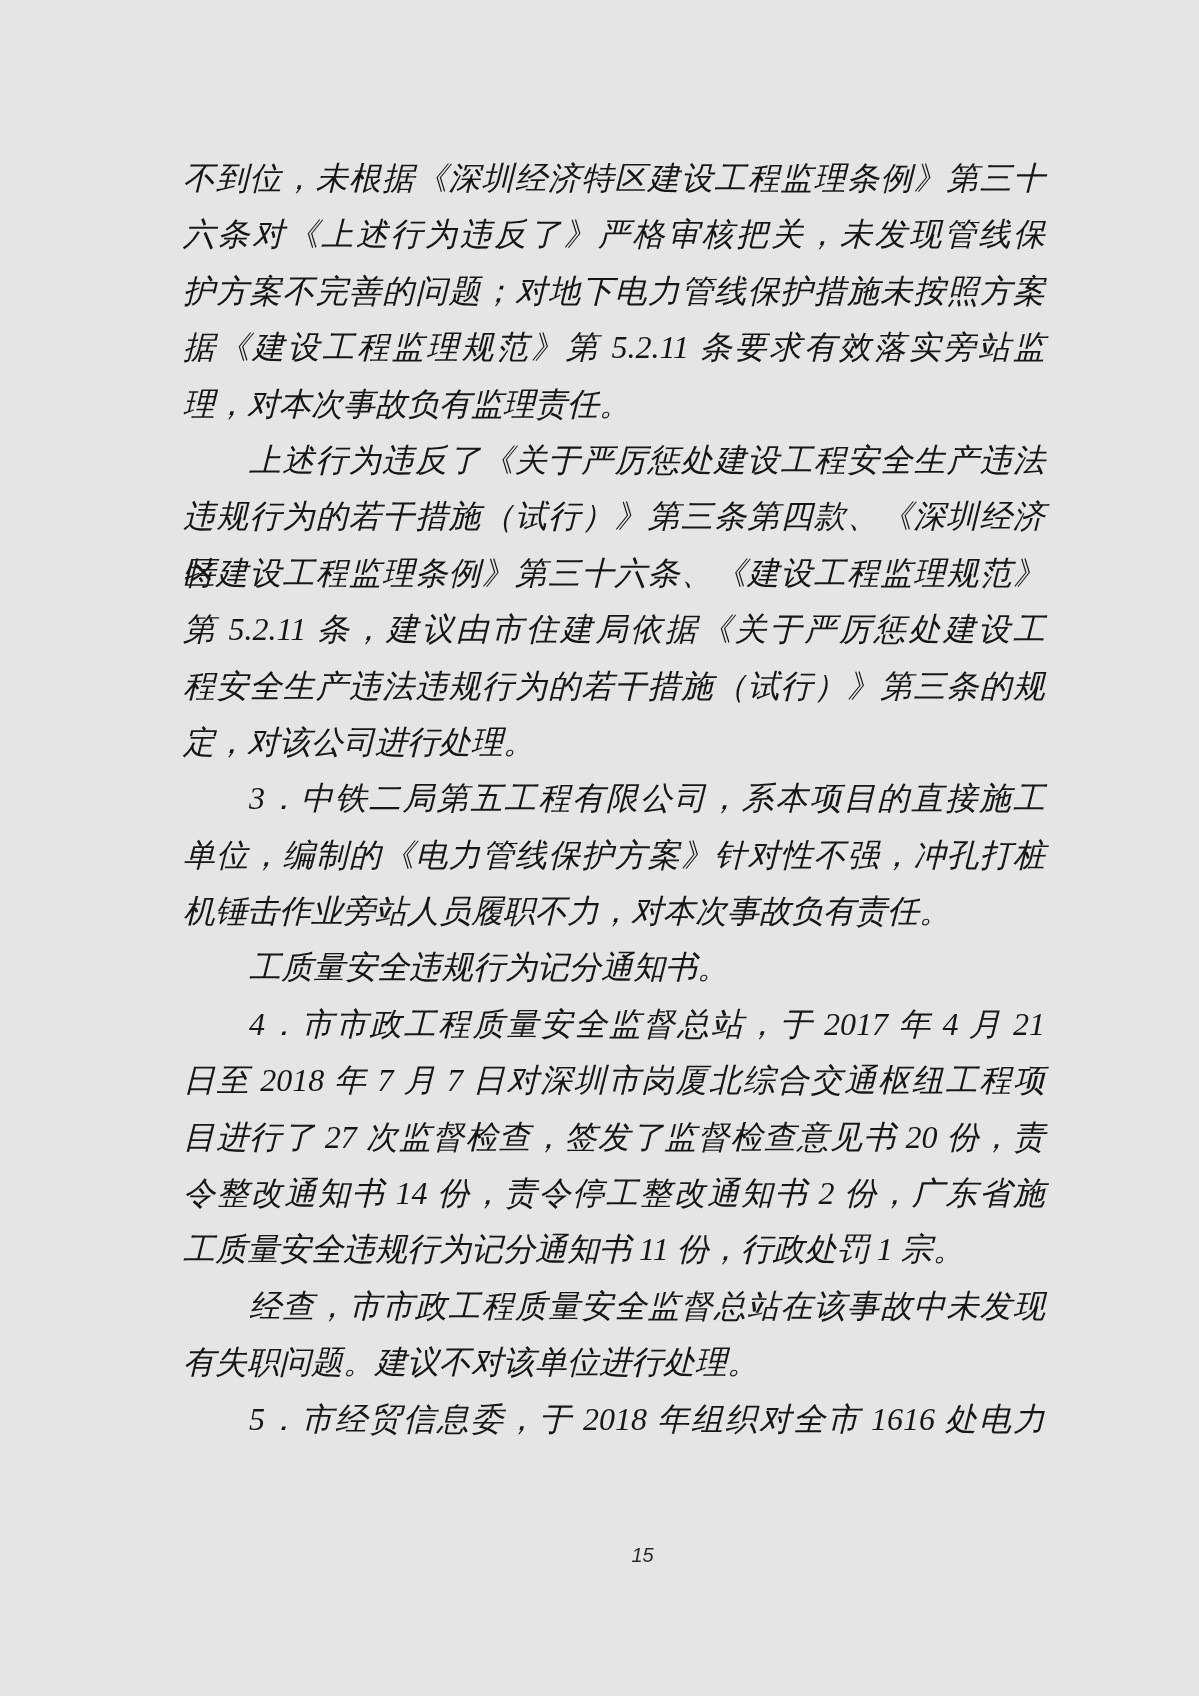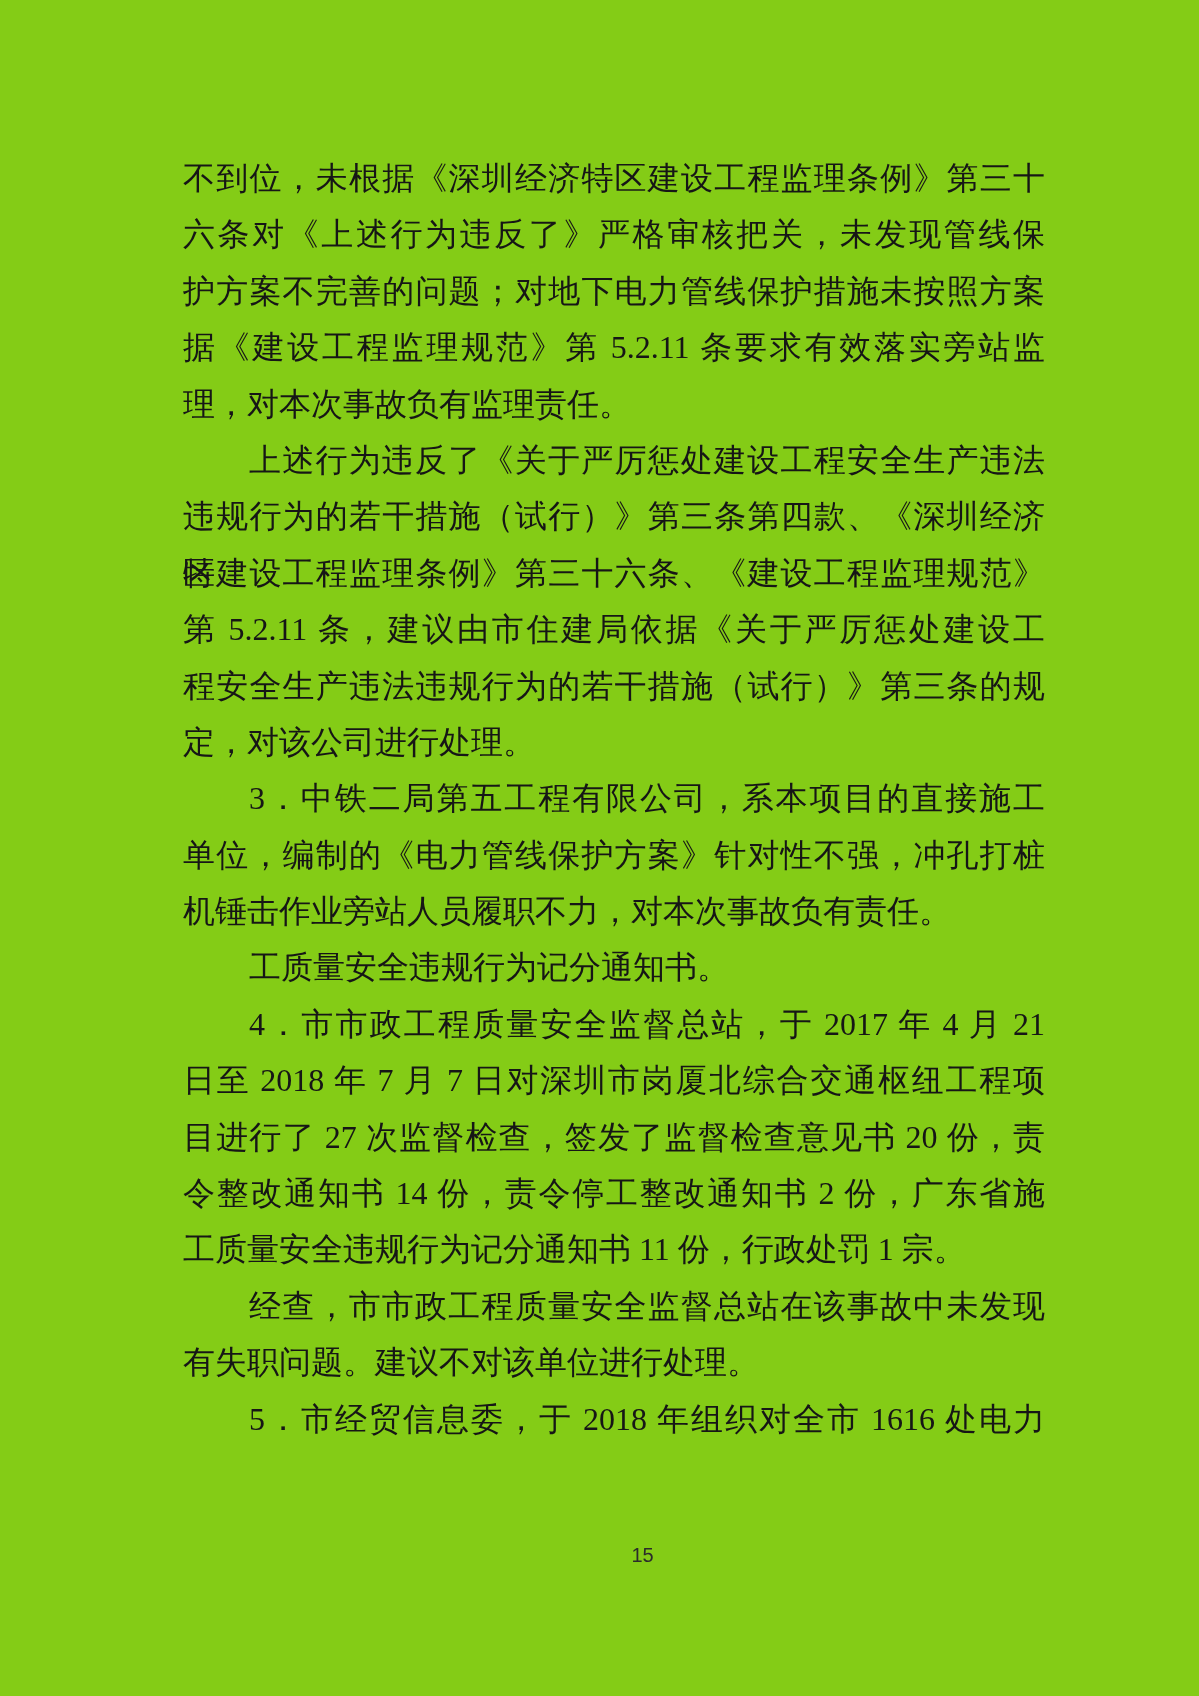--- a/index.html
+++ b/index.html
@@ -4,22 +4,23 @@
 <style>
   html, body {
     margin: 0;
     padding: 0;
     background: #ffffff;
   }
   .page {
     position: relative;
     width: 1199px;
     height: 1696px;
-    background: #84cc16;
+    background: #e5e5e5;
     overflow: hidden;
+    font-style: italic;
   }
   .body-text {
     position: absolute;
     left: 183px;
     top: 150px;
     width: 862px;
     font-family: "Liberation Serif", "DejaVu Serif", serif;
     font-size: 32px;
     line-height: 56.4px;
     color: #161616;

